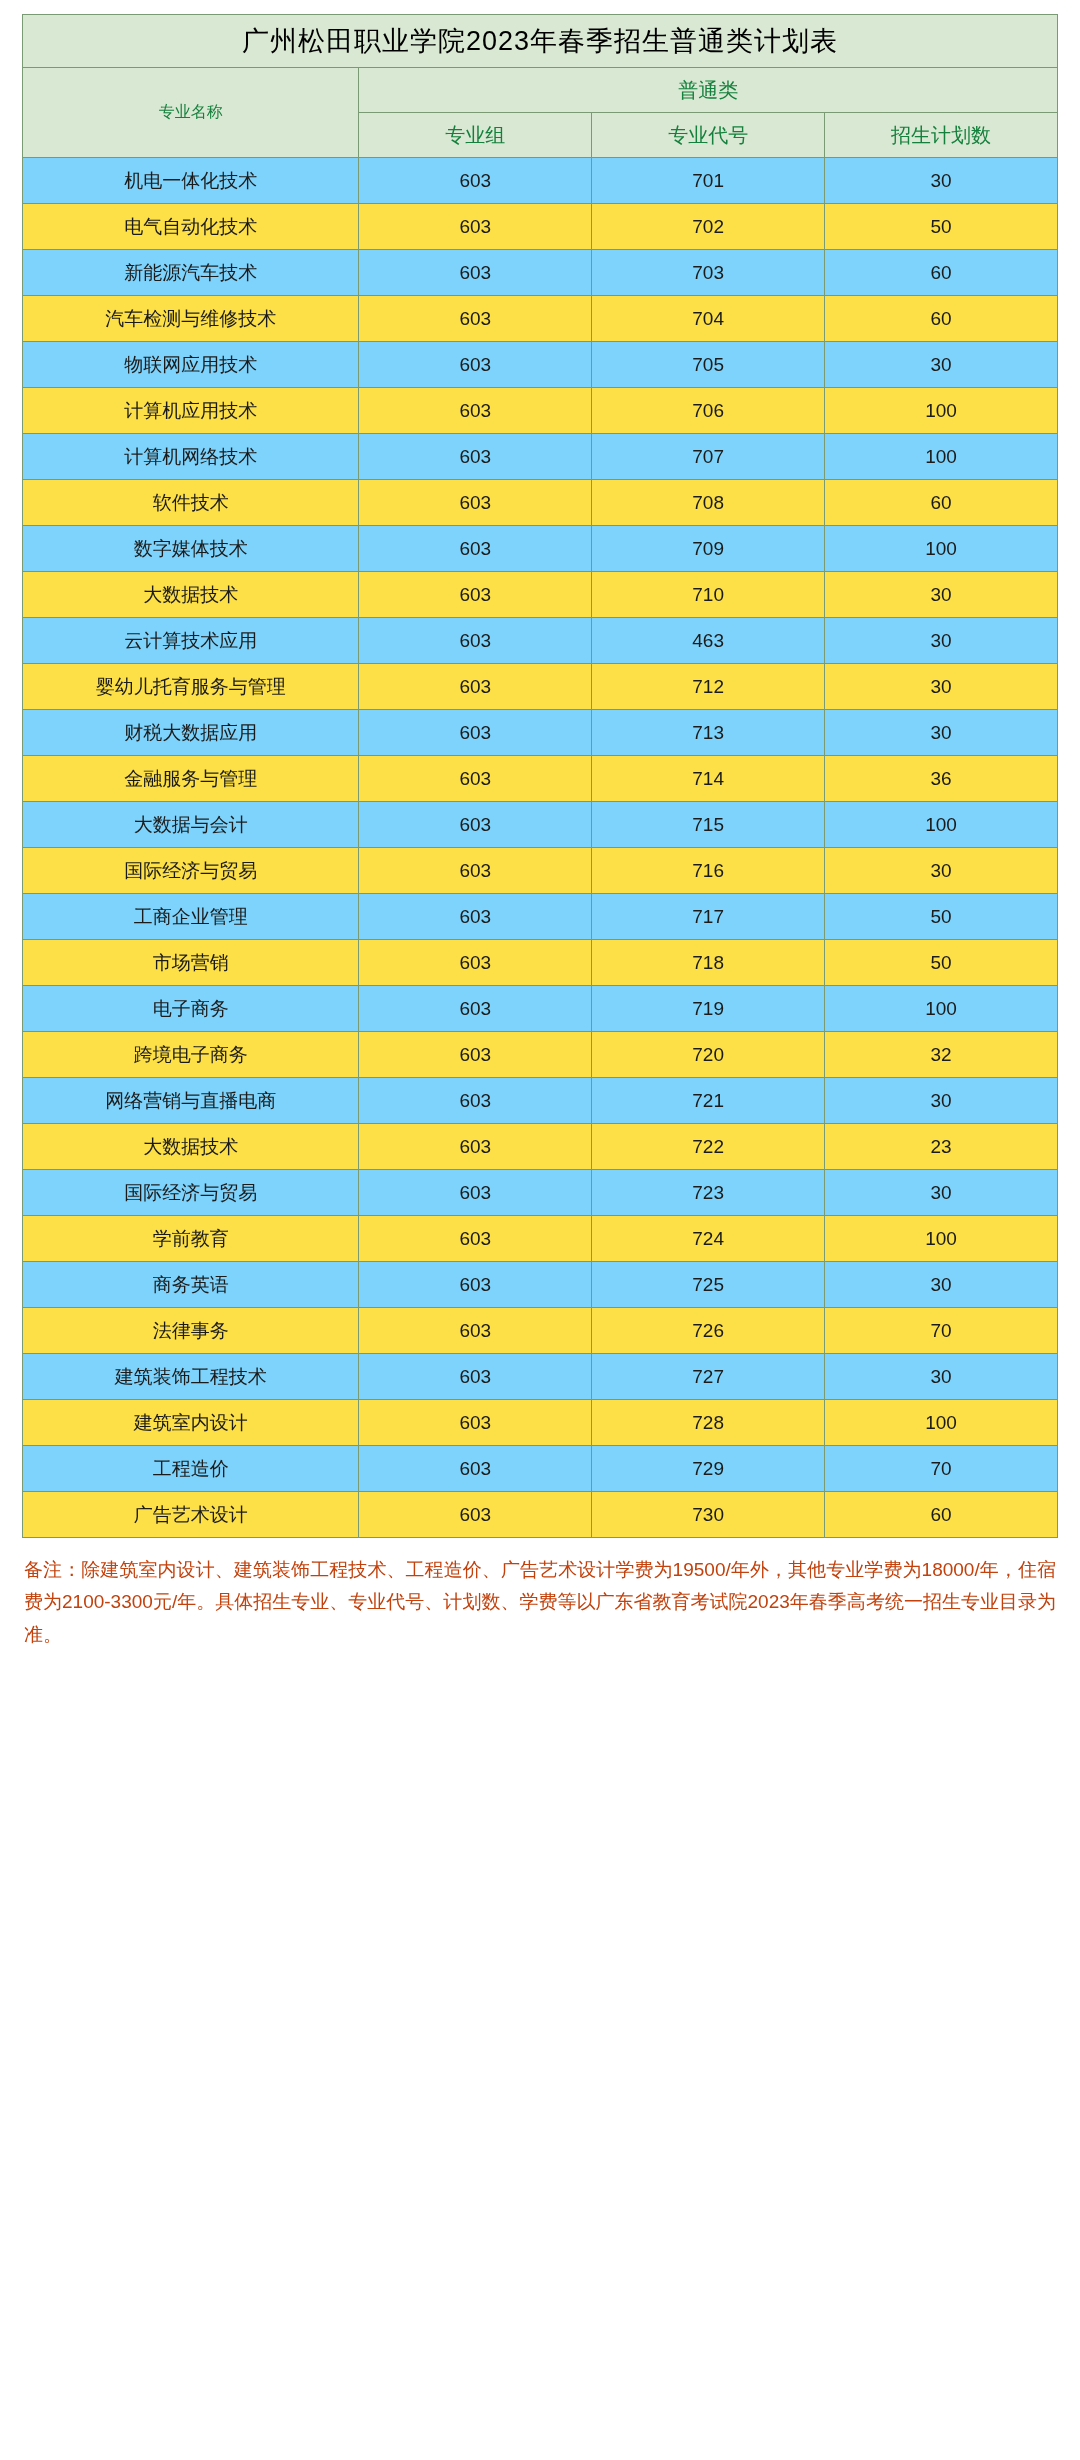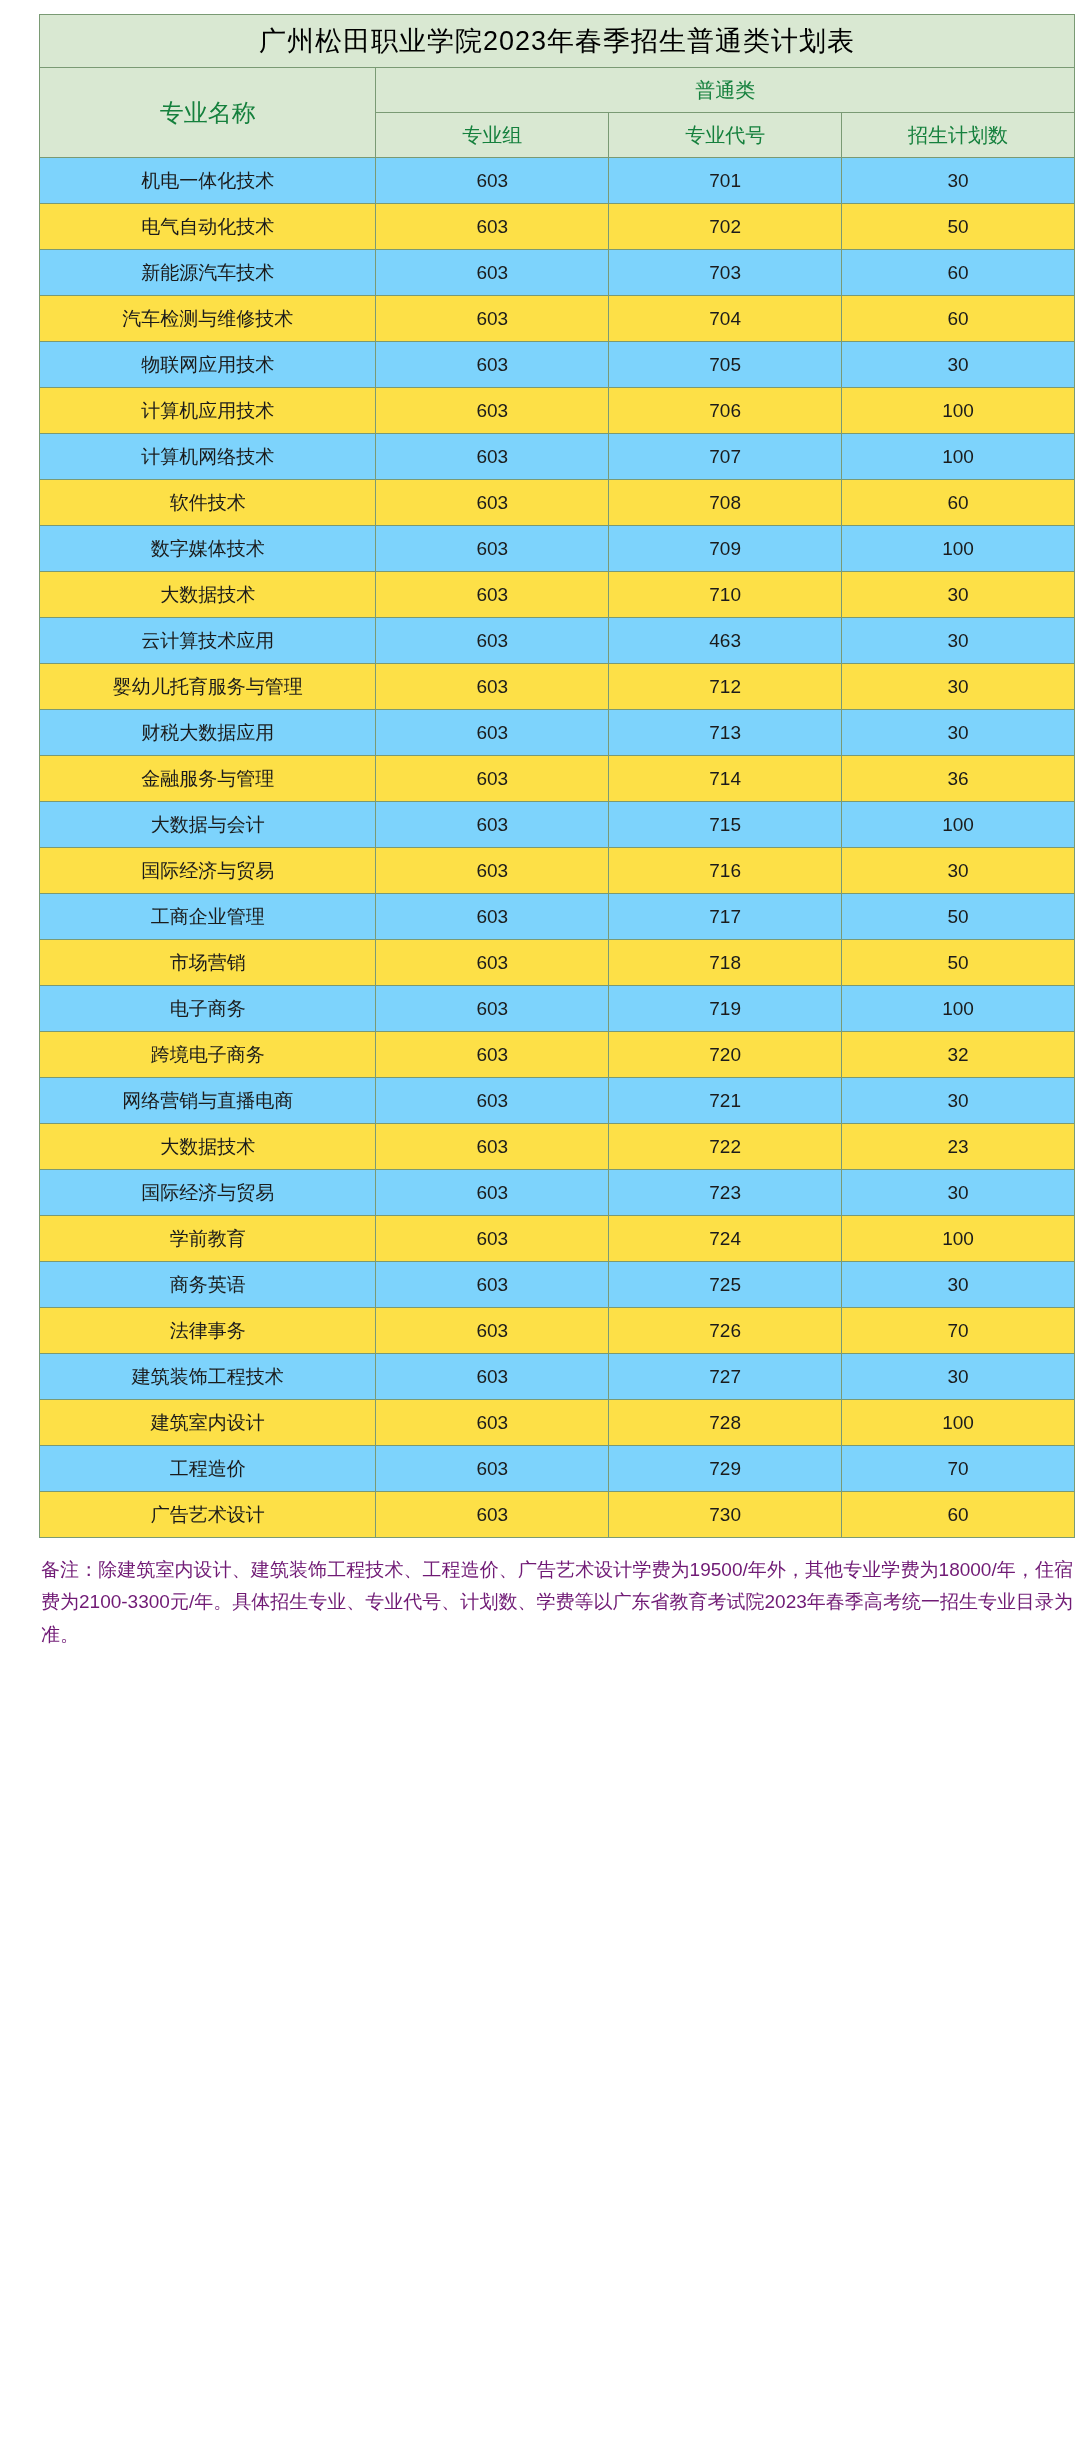--- a/index.html
+++ b/index.html
@@ -10,21 +10,21 @@
   body {
     width: 1080px;
     min-height: 2460px;
     font-family: "Liberation Sans", sans-serif;
     color: #111111;
   }
   .page {
     width: 1080px;
     min-height: 2460px;
     box-sizing: border-box;
-    padding: 14px 22px 18px 39px;
+    padding: 14px 22px 18px 22px;
     background: #ffffff;
   }
   table.plan {
     width: 1036px;
     border-collapse: collapse;
     table-layout: fixed;
   }
   table.plan td, table.plan th {
     border: 1px solid #7a9a74;
     text-align: center;
@@ -41,21 +41,21 @@
     color: #000000;
   }
   .hdr {
     background: #d9e8d2;
     font-size: 20px;
     height: 44px;
     color: #15803d;
   }
   .hdr-major {
     height: 88px;
-    font-size: 24px;
+    font-size: 16px;
   }
   .row-odd td {
     background: #7dd3fc;
   }
   .row-even td {
     background: #fde047;
   }
   .plan tbody td {
     height: 45px;
     font-size: 19px;
@@ -64,21 +64,21 @@
   .col-name { width: 260px; }
   .col-group { width: 180px; }
   .col-code { width: 180px; }
   .col-quota { width: 180px; }
   .note {
     width: 1036px;
     box-sizing: border-box;
     margin-top: 16px;
     font-size: 19px;
     line-height: 1.7;
-    color: #701a75;
+    color: #c2410c;
     text-align: justify;
     padding: 0 2px;
   }
 </style>
 </head>
 <body>
 
 <div class="page">
 
   <table class="plan">

